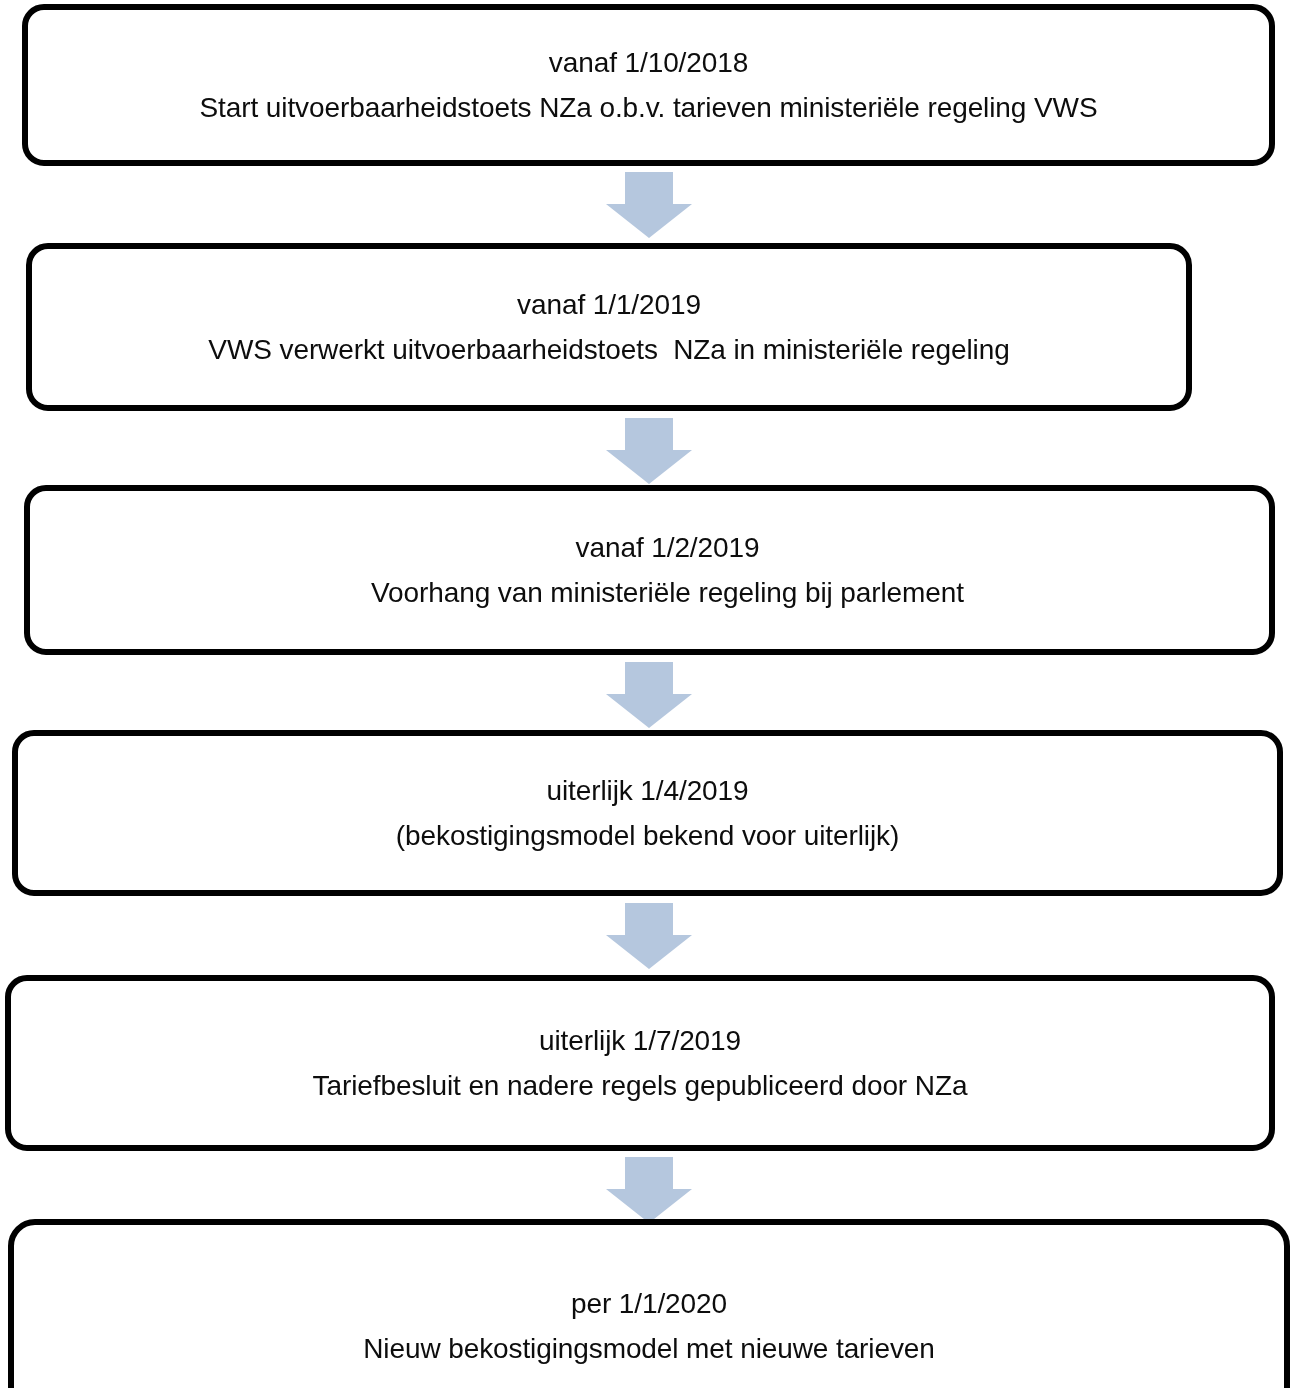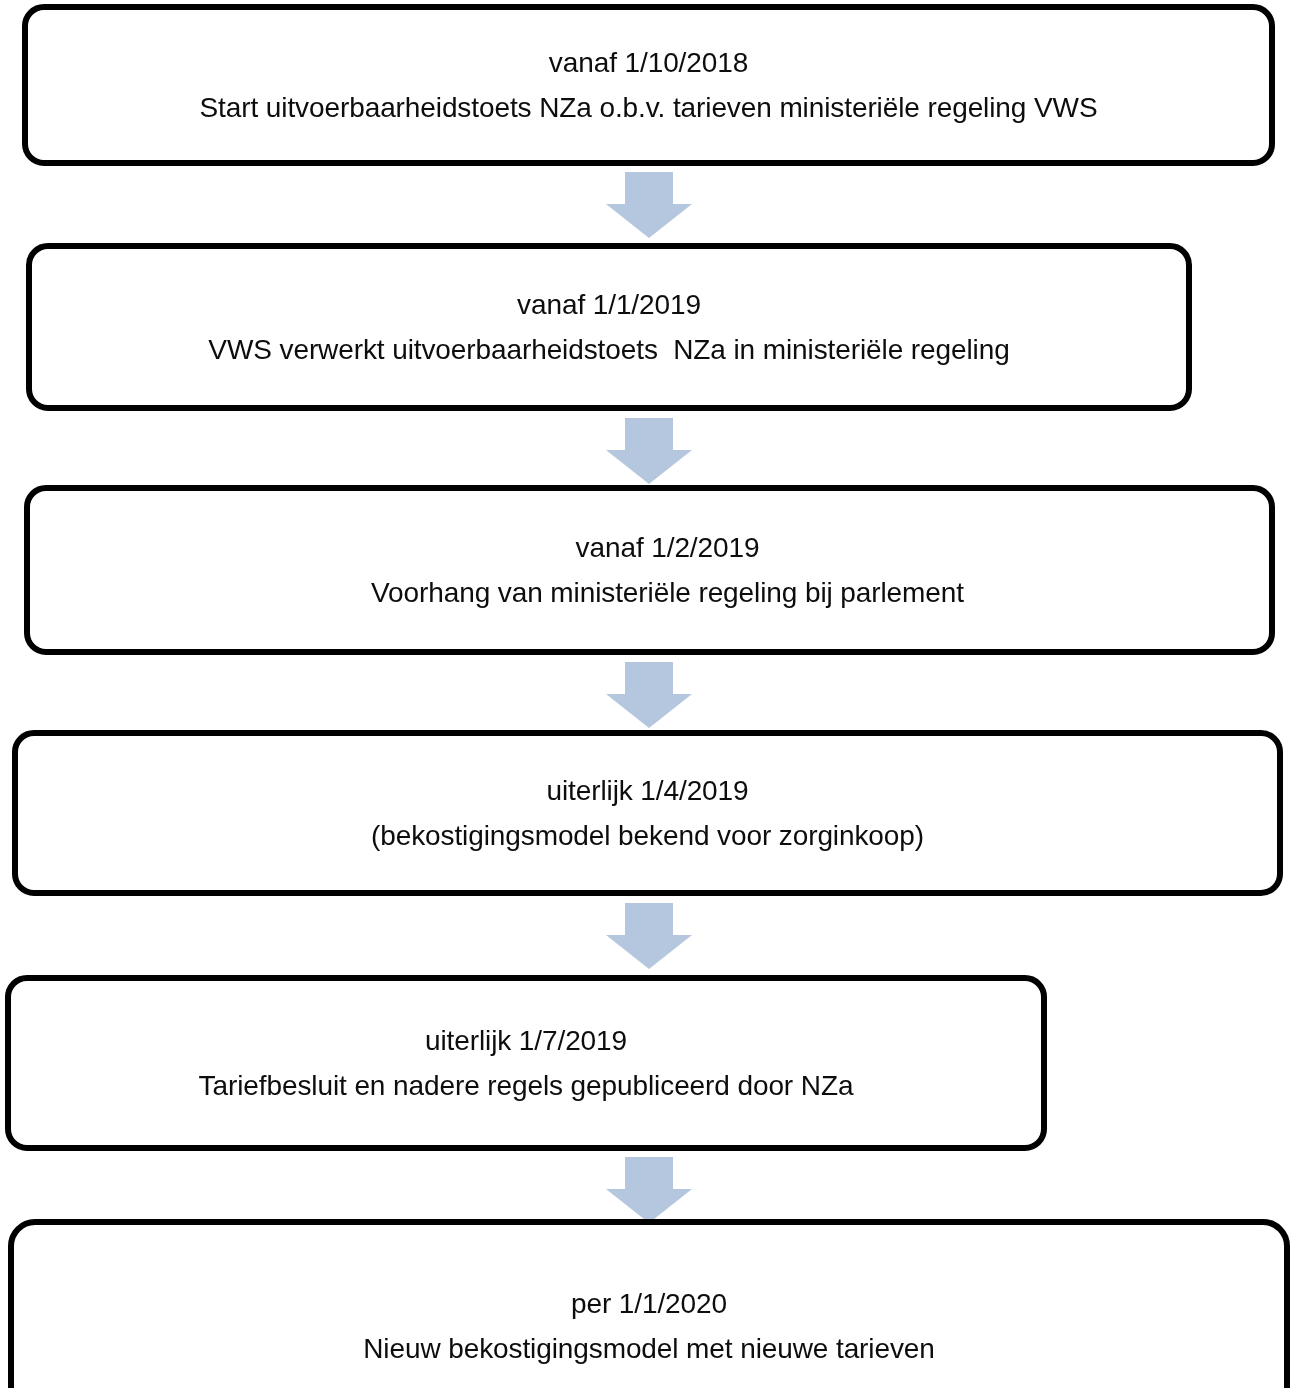--- a/index.html
+++ b/index.html
@@ -46,21 +46,21 @@
   .arrow {
     position: absolute;
     display: block;
   }
 
   
   .box-0 { left: 22px;  top: 4px;    width: 1253px; height: 162px; }
   .box-1 { left: 26px;  top: 243px;  width: 1166px; height: 168px; }
   .box-2 { left: 24px;  top: 485px;  width: 1251px; height: 170px; padding-left: 36px; }
   .box-3 { left: 12px;  top: 730px;  width: 1271px; height: 166px; border-radius: 22px; }
-  .box-4 { left: 5px;   top: 975px;  width: 1042px; height: 176px; }
+  .box-4 { left: 5px;   top: 975px;  width: 1270px; height: 176px; }
   .box-5 { left: 8px;   top: 1219px; width: 1282px; height: 214px; border-radius: 27px; }
 
   .arrow-0 { left: 606px; top: 172px; }
   .arrow-1 { left: 606px; top: 418px; }
   .arrow-2 { left: 606px; top: 662px; }
   .arrow-3 { left: 606px; top: 903px; }
   .arrow-4 { left: 606px; top: 1157px; }
 </style>
 </head>
 <body>
@@ -89,21 +89,21 @@
     <div class="step-line">vanaf 1/2/2019</div>
     <div class="step-line">Voorhang van ministeriële regeling bij parlement</div>
   </div>
 
   <svg class="arrow arrow-2" width="86" height="66" viewBox="0 0 86 66" aria-hidden="true">
     <polygon points="19,0 67,0 67,32 86,32 43,66 0,32 19,32" fill="#b5c7de"></polygon>
   </svg>
 
   <div class="step-box box-3">
     <div class="step-line">uiterlijk 1/4/2019</div>
-    <div class="step-line">(bekostigingsmodel bekend voor zorginkoop)</div>
+    <div class="step-line">(bekostigingsmodel bekend voor uiterlijk)</div>
   </div>
 
   <svg class="arrow arrow-3" width="86" height="66" viewBox="0 0 86 66" aria-hidden="true">
     <polygon points="19,0 67,0 67,32 86,32 43,66 0,32 19,32" fill="#b5c7de"></polygon>
   </svg>
 
   <div class="step-box box-4">
     <div class="step-line">uiterlijk 1/7/2019</div>
     <div class="step-line">Tariefbesluit en nadere regels gepubliceerd door NZa</div>
   </div>

